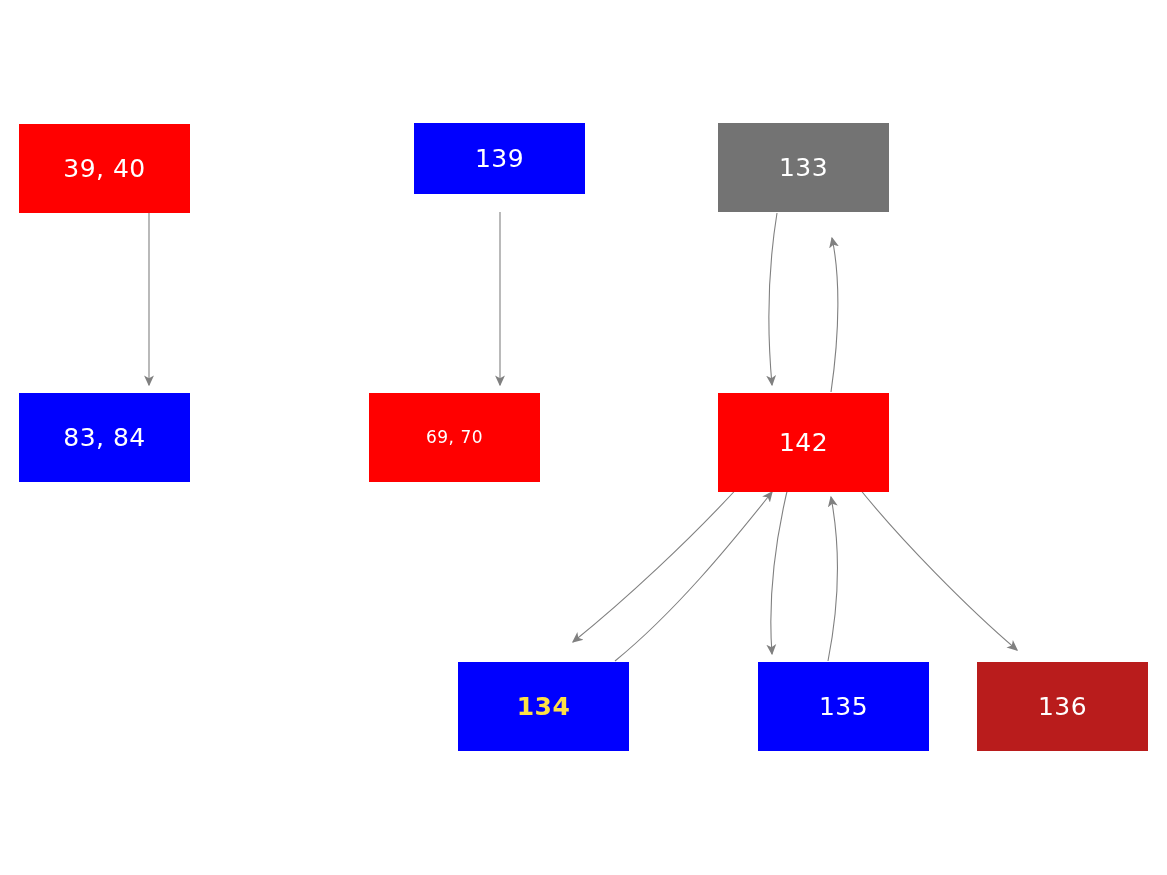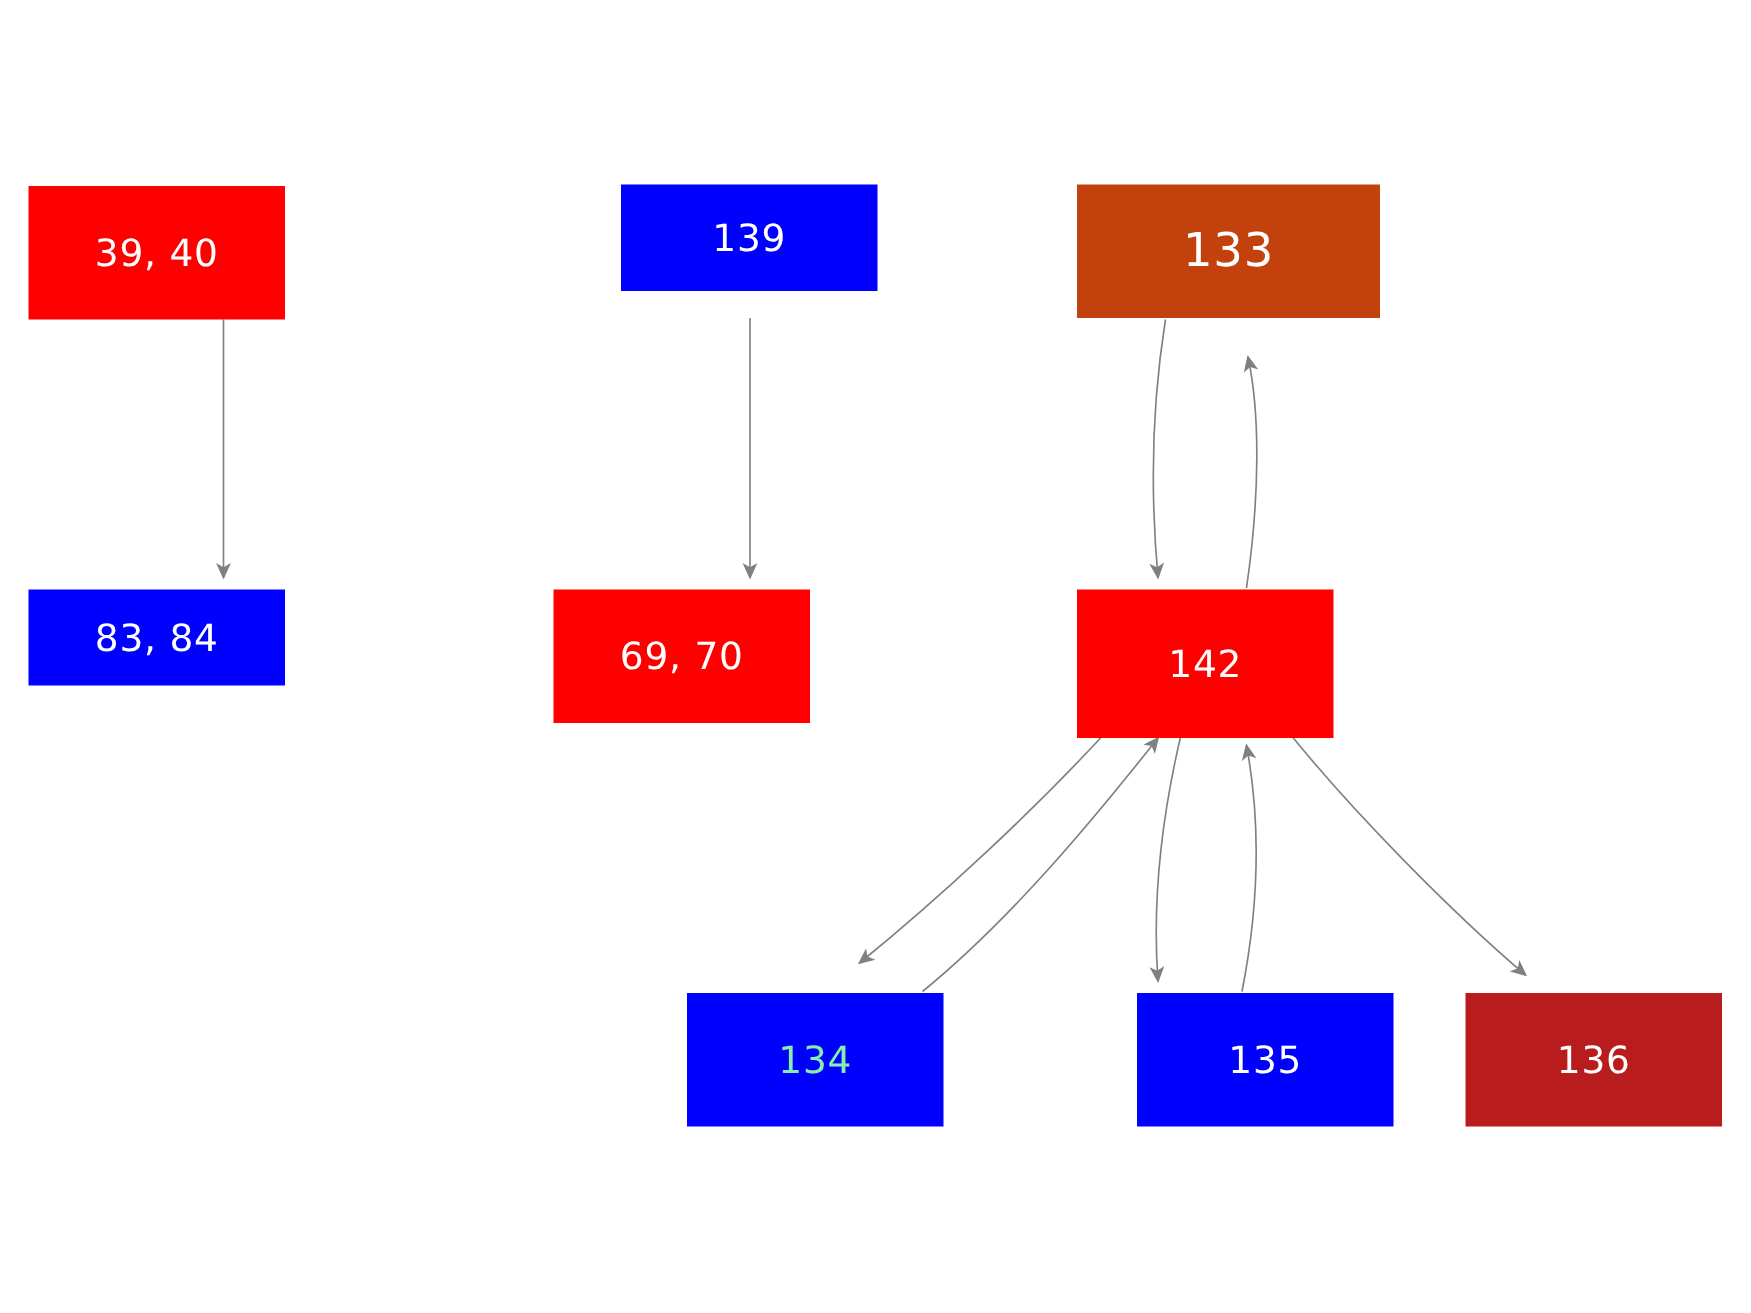--- a/index.html
+++ b/index.html
@@ -63,36 +63,36 @@
         <path d="M 789,483 C 775,540 768,600 772,654" fill="none" stroke="#808080" stroke-width="1.1" marker-end="url(#arrowhead)"></path>
         <path d="M 828,661 C 840,600 840,545 831,497" fill="none" stroke="#808080" stroke-width="1.1" marker-end="url(#arrowhead)"></path>
         <path d="M 855,483 C 900,540 970,610 1017,650" fill="none" stroke="#808080" stroke-width="1.1" marker-end="url(#arrowhead)"></path>
       </g>
   </svg>
 
   <div id="nodes">
       <div class="node node-red" style="left: 19px; top: 124px; width: 171px; height: 89px; color: rgb(255, 255, 255); font-size: 25px; background: rgb(255, 0, 0);">
         <span class="node-label">39, 40</span>
       </div>
-      <div class="node node-blue" style="left: 19px; top: 393px; width: 171px; height: 64px; color: rgb(255, 255, 255); font-size: 25px; background: rgb(0, 0, 255);">
+      <div class="node node-blue" style="left: 19px; top: 393px; width: 171px; height: 89px; color: rgb(255, 255, 255); font-size: 25px; background: rgb(0, 0, 255);">
         <span class="node-label">83, 84</span>
       </div>
       <div class="node node-blue" style="left: 414px; top: 123px; width: 171px; height: 71px; color: rgb(255, 255, 255); font-size: 25px; background: rgb(0, 0, 255);">
         <span class="node-label">139</span>
       </div>
-      <div class="node node-red" style="left: 369px; top: 393px; width: 171px; height: 89px; color: rgb(255, 255, 255); font-size: 25px; background: rgb(255, 0, 0);">
+      <div class="node node-red" style="left: 369px; top: 393px; width: 171px; height: 89px; color: rgb(255, 255, 255); font-size: 17px; background: rgb(255, 0, 0);">
         <span class="node-label">69, 70</span>
       </div>
-      <div class="node node-blue" style="left: 718px; top: 123px; width: 202px; height: 89px; color: rgb(255, 255, 255); font-size: 31px; background: #c2410c;">
+      <div class="node node-blue" style="left: 718px; top: 123px; width: 171px; height: 89px; color: rgb(255, 255, 255); font-size: 25px; background: #737373;">
         <span class="node-label">133</span>
       </div>
       <div class="node node-red" style="left: 718px; top: 393px; width: 171px; height: 99px; color: rgb(255, 255, 255); font-size: 25px; background: rgb(255, 0, 0);">
         <span class="node-label">142</span>
       </div>
-      <div class="node node-blue" style="left: 458px; top: 662px; width: 171px; height: 89px; color: #86efac; font-size: 25px; background: rgb(0, 0, 255);">
+      <div class="node node-blue" style="left: 458px; top: 662px; width: 171px; height: 89px; color: #fde047; font-size: 25px; background: rgb(0, 0, 255); font-weight: bold;">
         <span class="node-label">134</span>
       </div>
       <div class="node node-blue" style="left: 718px; top: 662px; width: 171px; height: 89px; color: rgb(255, 255, 255); font-size: 25px; background: rgb(0, 0, 255); margin-left: 40px;">
         <span class="node-label">135</span>
       </div>
       <div class="node node-blue" style="left: 977px; top: 662px; width: 171px; height: 89px; color: rgb(255, 255, 255); font-size: 25px; background: #b91c1c;">
         <span class="node-label">136</span>
       </div>
     </div>
 

